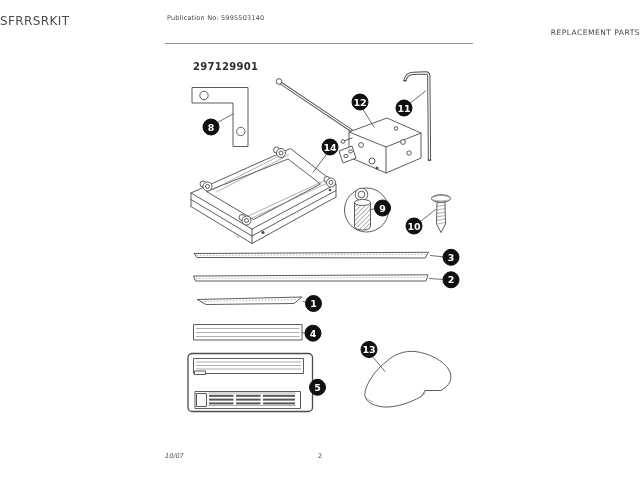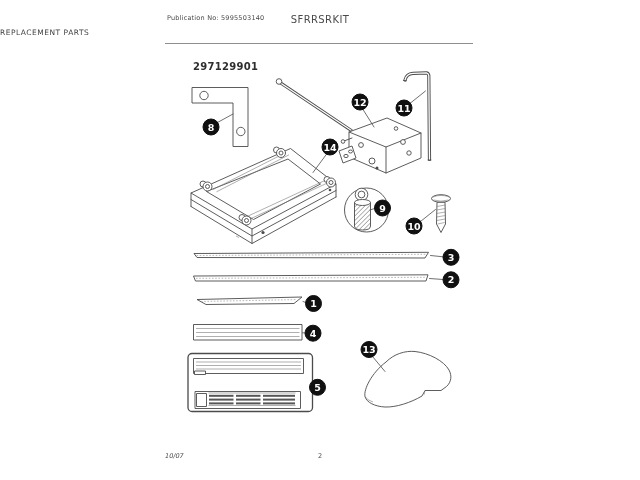--- a/index.html
+++ b/index.html
@@ -10,25 +10,25 @@
     font-family:"DejaVu Sans", sans-serif;
     color:#3d3d3d;
     overflow:hidden;
   }
   .pub-no{
     position:absolute;left:167px;top:14px;
     font-size:6.5px;color:#4a4a4a;letter-spacing:.2px;
   }
   .model-code{
     position:absolute;left:0;top:14px;width:640px;
-    text-align:center;font-size:10px;color:#4a4a4a;letter-spacing:.4px;
+    font-size:12px;color:#4a4a4a;letter-spacing:.4px;
   }
   .section-title{
     position:absolute;left:0;top:28px;width:640px;
-    text-align:left;font-size:7.5px;color:#3f3f3f;letter-spacing:.5px;
+    text-align:right;font-size:7.5px;color:#3f3f3f;letter-spacing:.5px;
   }
   .header-rule{
     position:absolute;left:165px;top:43px;width:308px;height:1px;
     background:#8f8f8f;
   }
   .diagram-number{
     position:absolute;left:193px;top:61px;
     font-size:10px;font-weight:bold;color:#2e2e2e;letter-spacing:.3px;
   }
   .footer-date{

